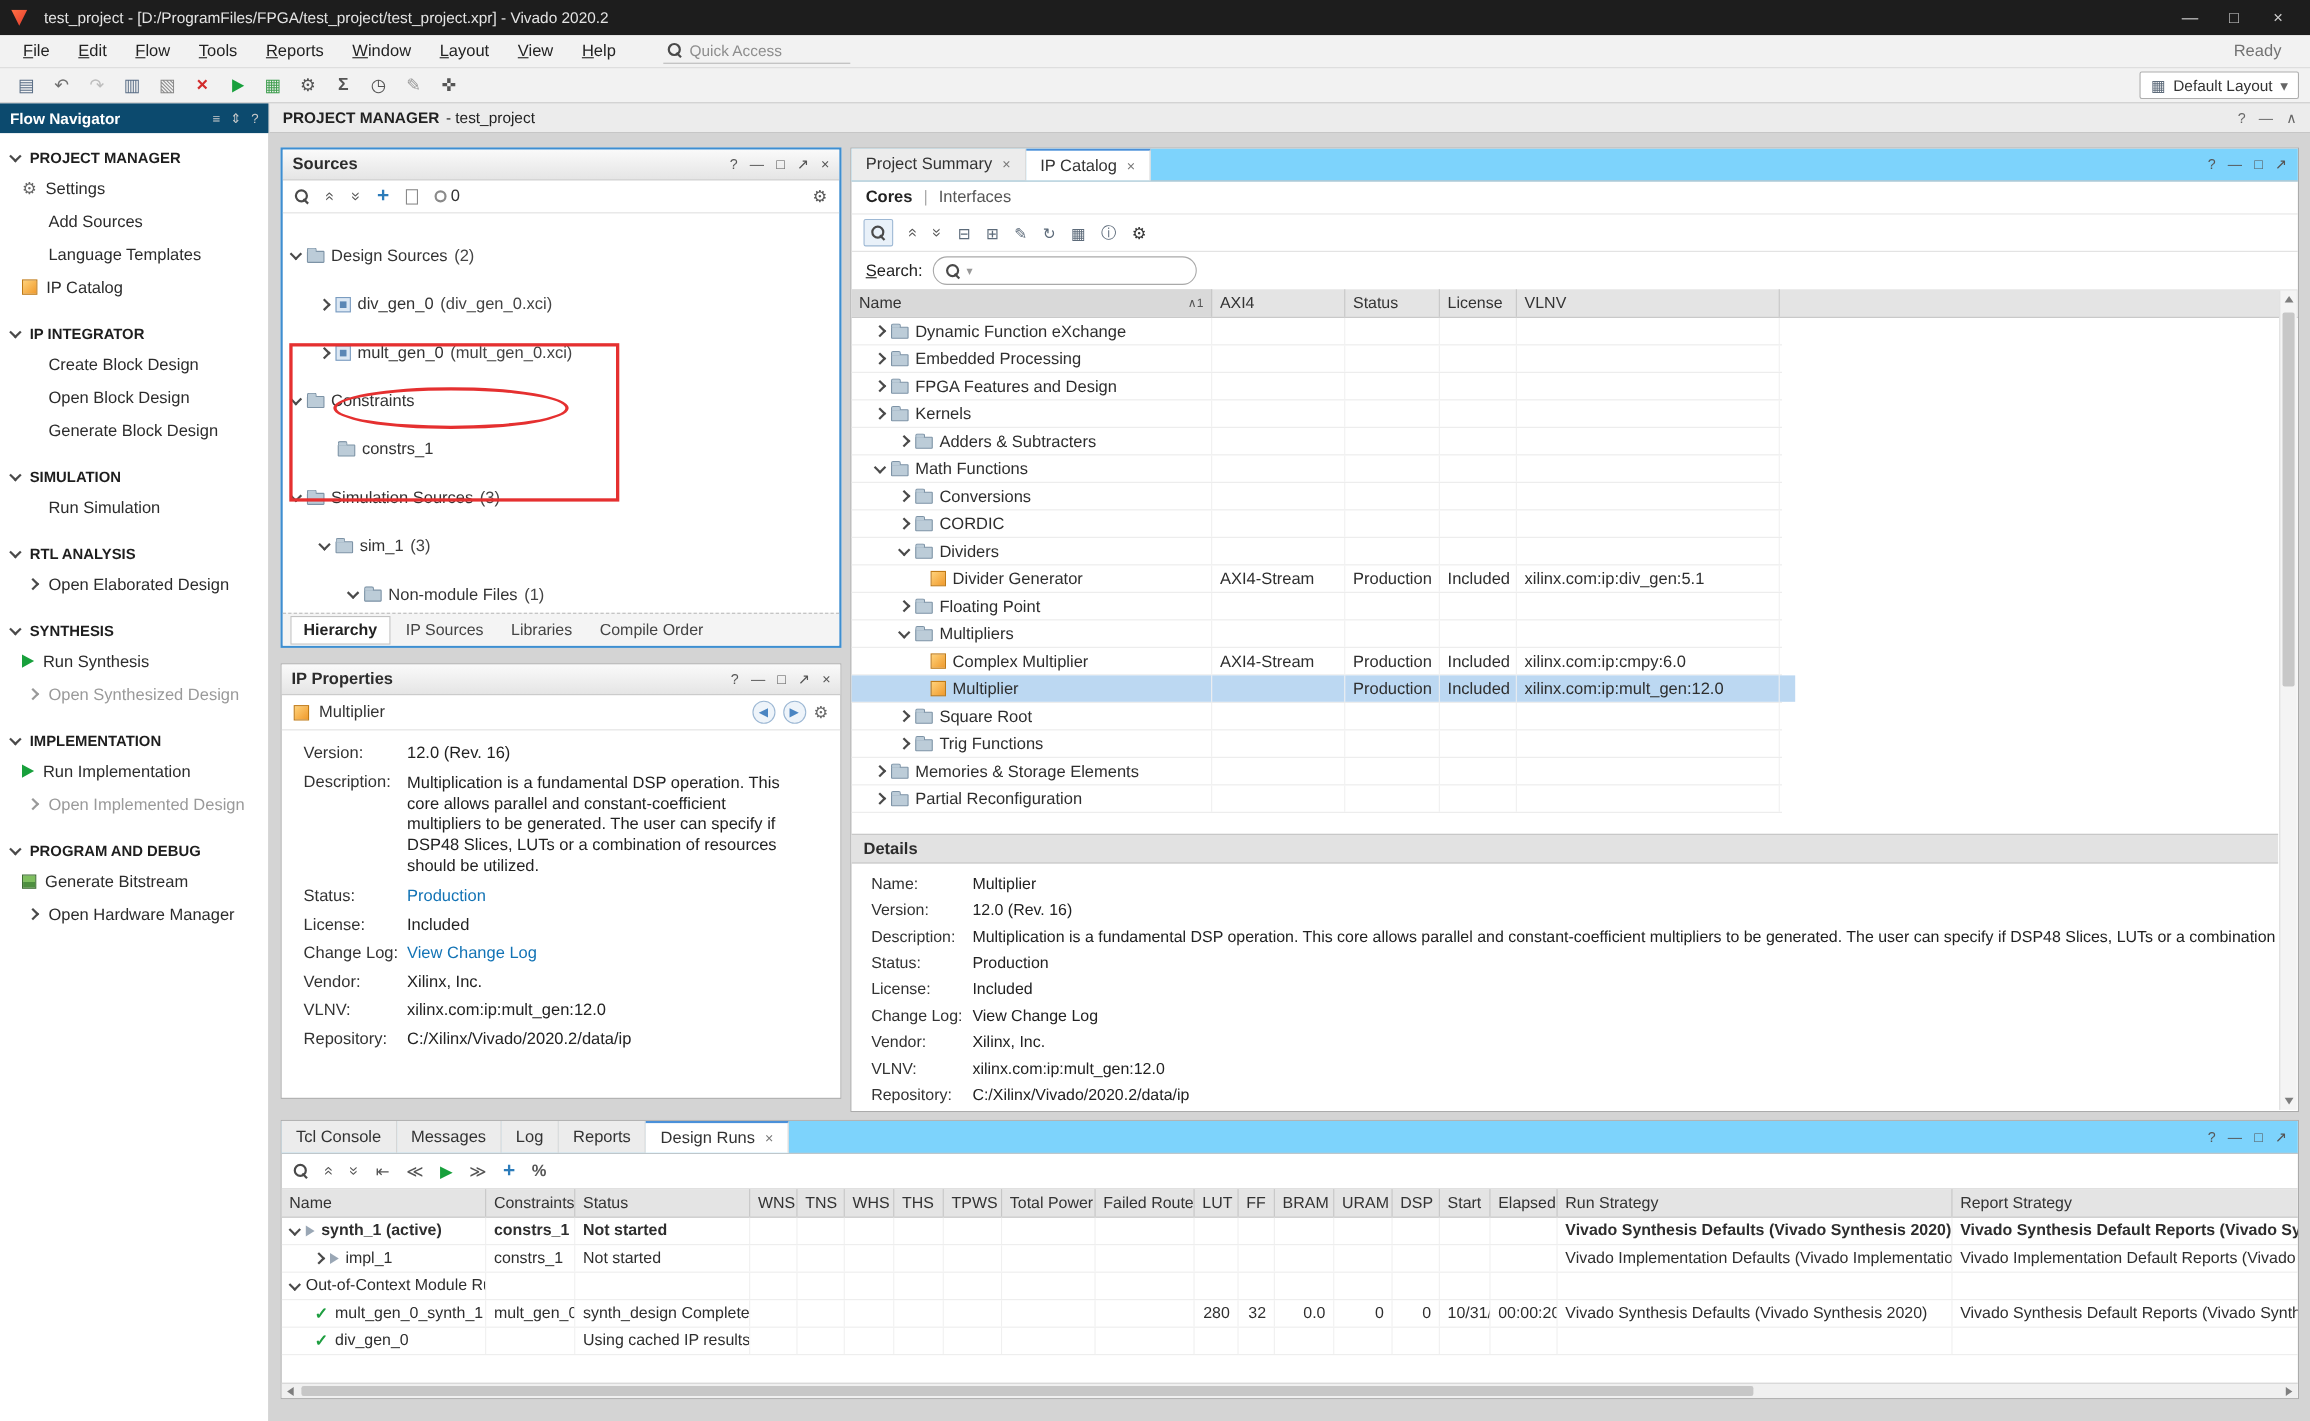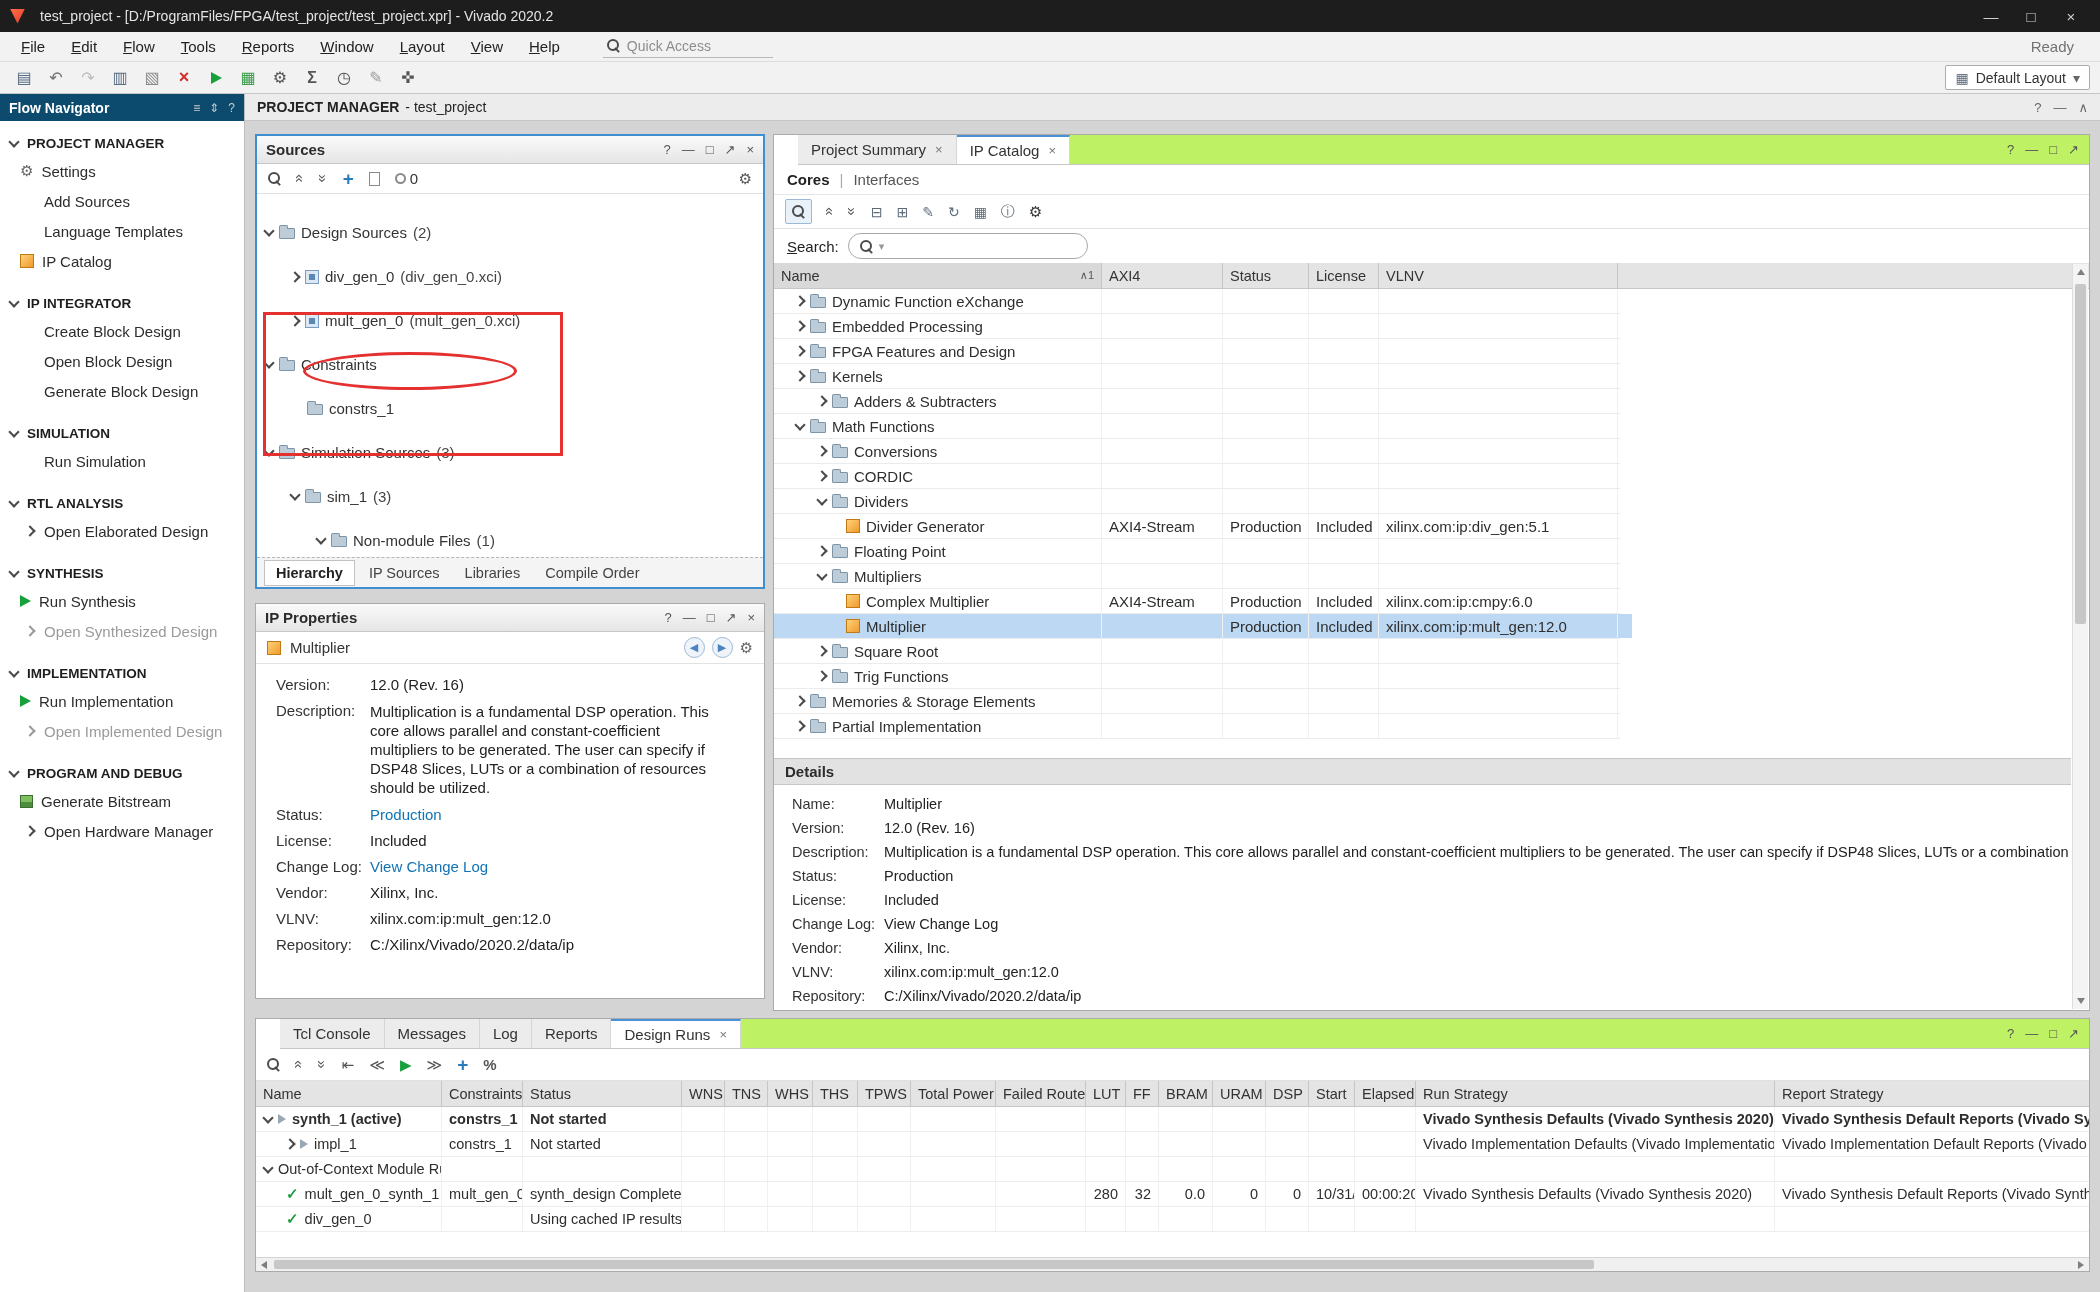--- a/index.html
+++ b/index.html
@@ -73,21 +73,21 @@
   .bit { display:inline-block; width:13px; height:13px; background:linear-gradient(#7fbf5f 50%,#4d8f3f 50%); border:1px solid #3c6e31; flex:none; }
   .tri-gray { width:0; height:0; border-left:8px solid #9aa7b5; border-top:5px solid transparent; border-bottom:5px solid transparent; display:inline-block; flex:none; }
   .check { color:#1e9e40; font-weight:bold; font-size:15px; }
   .ring { display:inline-block; width:11px; height:11px; border:2px solid #8a8a8a; border-radius:50%; flex:none; }
   .plus-blue { color:#2c7cba; font-size:19px; font-weight:bold; line-height:1; }
   .fileic { display:inline-block; width:11px; height:14px; background:#fff; border:1px solid #8a8a8a; flex:none; }
   .gicon { color:#5d6b7a; font-size:14px; }
   .circle-btn { width:21px; height:21px; border-radius:50%; border:1px solid #9db8d4; background:#eef4fa; color:#4a85c2; font-size:11px; display:flex; align-items:center; justify-content:center; }
 
   
-  .tabbar { height:30px; background:#bef264; display:flex; align-items:stretch; border-bottom:1px solid #c6c6c6; flex:none;margin-left:24px; }
+  .tabbar { height:30px; background:#7dd3fc; display:flex; align-items:stretch; border-bottom:1px solid #c6c6c6; flex:none; }
   .tab { padding:0 13px; display:flex; align-items:center; gap:9px; font-size:15px; color:#333; border-right:1px solid #d6d6d6; background:#ececec; }
   .tab.active { background:#fff; border-top:2px solid #4a90d9; }
   .tab .x { color:#777; font-size:13px; }
   .tab-icons { margin-left:auto; display:flex; gap:11px; align-items:center; color:#555; font-size:13px; padding-right:10px; }
 
   
   #sources { left:10px; top:13px; width:510px; height:455px; border:2px solid #3e8ed0; }
   .src-tree { position:relative; flex:1; overflow:hidden; padding-top:6px; }
   .src-row { height:23px; display:flex; align-items:center; gap:6px; font-size:15px; color:#333;margin-top:21px; }
   .sfx { color:#444; }
@@ -761,21 +761,21 @@
                 <div class="cell"></div>
                 <div class="cell"></div>
                 <div class="cell"></div>
                 <div class="cell"></div>
                 <div class="cell nb"></div>
               </div>
             <div class="cat-row">
                 <div class="cell" style="padding-left:22px">
                   <span class="chev right"></span>
                   <span class="folder"></span>
-                  <span>Partial Implementation</span>
+                  <span>Partial Reconfiguration</span>
                 </div>
                 <div class="cell"></div>
                 <div class="cell"></div>
                 <div class="cell"></div>
                 <div class="cell"></div>
                 <div class="cell nb"></div>
               </div>
           </div>
           <div class="cat-spacer"></div>
           <div class="details">

